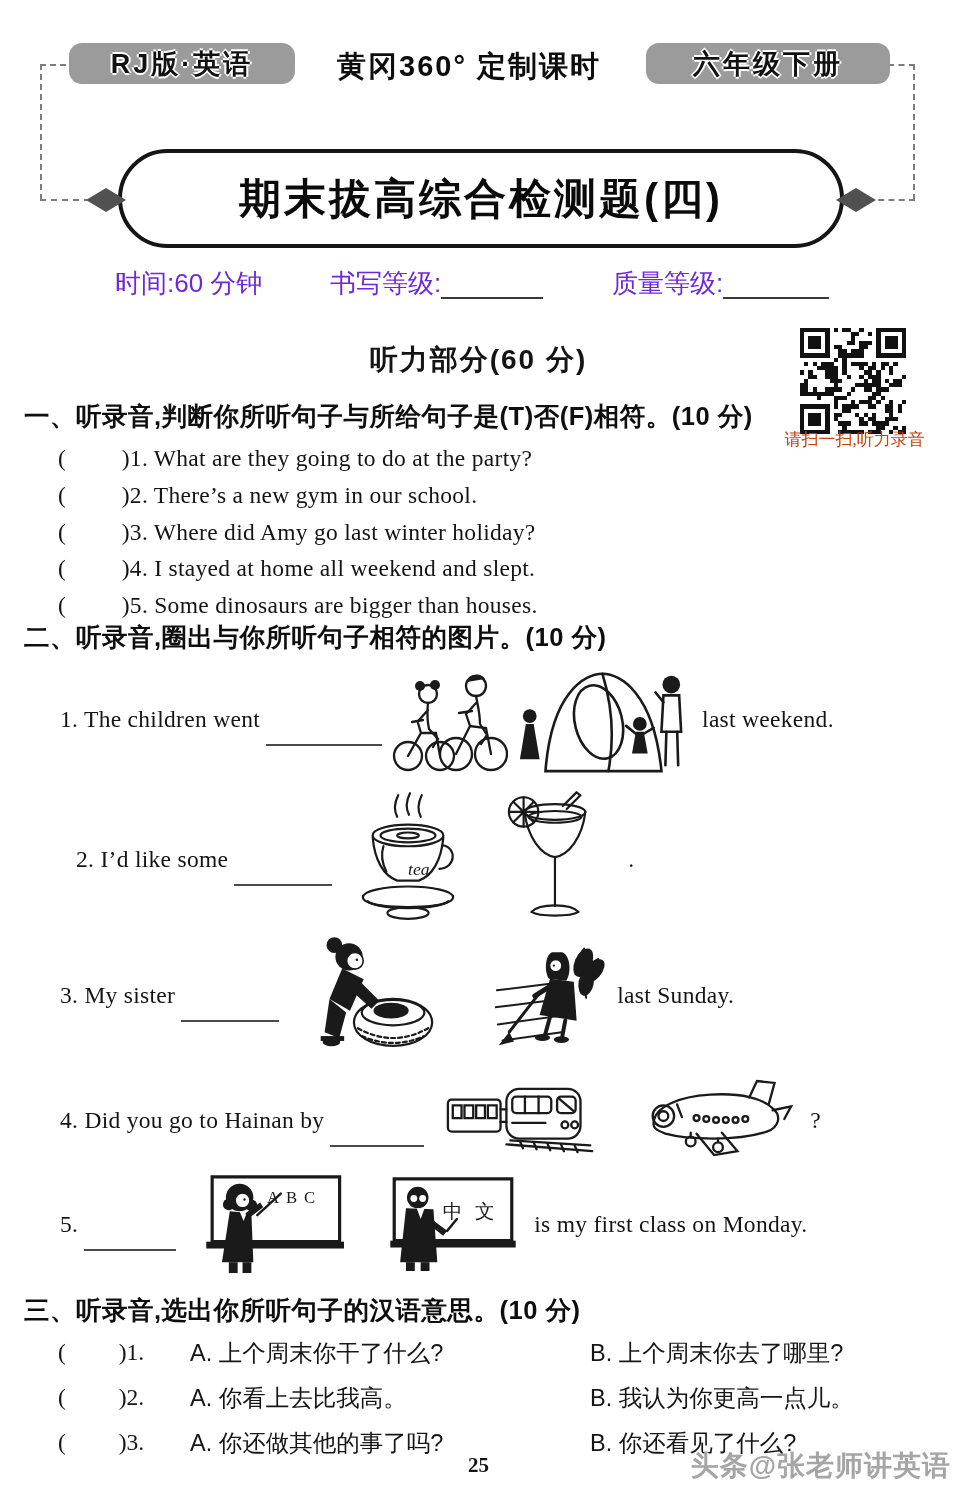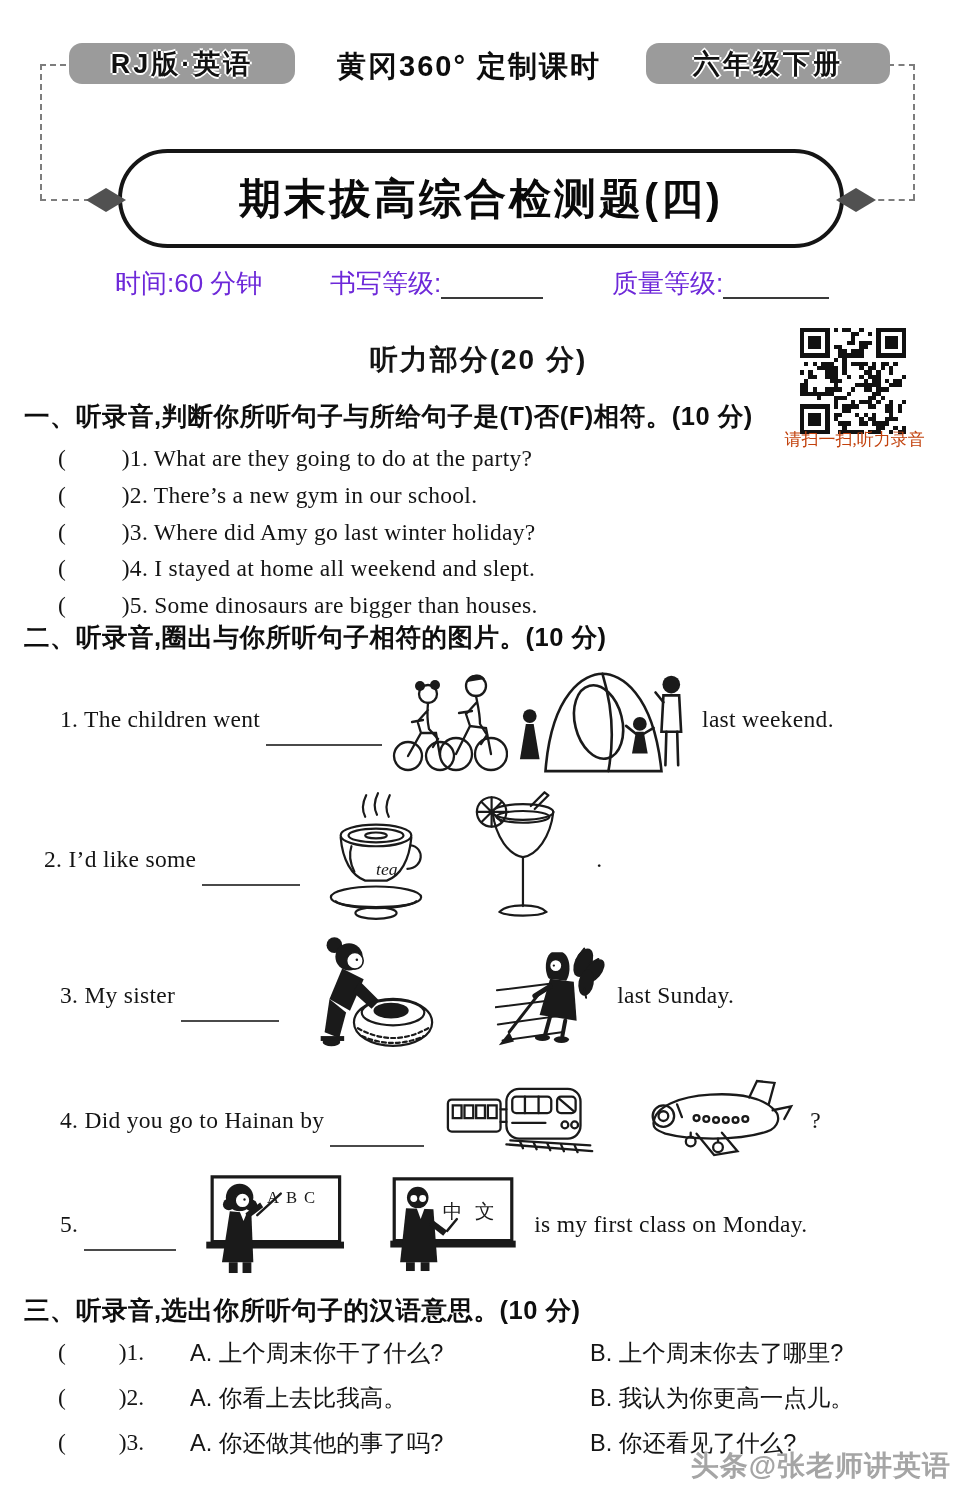--- a/index.html
+++ b/index.html
@@ -98,21 +98,21 @@
       <polygon points="20,0 40,12 20,24 0,12" fill="#515151"></polygon>
     </svg>
   <svg class="diamond" style="left:836px; top:188px;" viewBox="0 0 40 24">
       <polygon points="20,0 40,12 20,24 0,12" fill="#515151"></polygon>
     </svg>
 
   <div class="meta" style="left:115px;">时间:60 分钟</div>
   <div class="meta" style="left:330px;"><span>书写等级:</span><span class="blank-inline" style="width:102px;"></span></div>
   <div class="meta" style="left:612px;"><span>质量等级:</span><span class="blank-inline" style="width:106px;"></span></div>
 
-  <div class="listening-title">听力部分(20 分)</div>
+  <div class="listening-title">听力部分(60 分)</div>
   <div class="qr-wrap">
     <svg width="106" height="106" viewBox="0 0 25 25" fill="#111" shape-rendering="crispEdges">
         <rect x="0" y="0" width="7" height="7"></rect>
         <rect x="1" y="1" width="5" height="5" fill="#fff"></rect>
         <rect x="2" y="2" width="3" height="3"></rect>
         <rect x="18" y="0" width="7" height="7"></rect>
         <rect x="19" y="1" width="5" height="5" fill="#fff"></rect>
         <rect x="20" y="2" width="3" height="3"></rect>
         <rect x="0" y="18" width="7" height="7"></rect>
         <rect x="1" y="19" width="5" height="5" fill="#fff"></rect>
@@ -354,21 +354,21 @@
         <path d="M122,74 L118,96 L134,96 L130,74 Z" fill="#1a1a1a" stroke="none"></path>
         <path d="M122,76 L112,68 M130,76 L140,70"></path>
         <circle cx="158" cy="26" r="9" fill="#1a1a1a" stroke="none"></circle>
         <path d="M150,37 L148,74 L168,74 L166,37 Z"></path>
         <path d="M153,74 L152,108 M164,74 L165,108 M150,44 L142,34"></path>
       </g>
     </svg>
     <span class="txt" style="margin-left:14px;">last weekend.</span>
   </div>
 
-  <div class="row" style="left:44px; top:786px; height:146px;">
+  <div class="row" style="left:76px; top:786px; height:146px;">
     <span class="txt">2. I’d like some</span>
     <span class="rblank" style="width:98px;"></span>
     <svg class="art" width="108" height="140" viewBox="0 0 110 142" style="margin-left:16px;">
       <g fill="none" stroke="#1a1a1a" stroke-width="2.2" stroke-linecap="round">
         <path d="M44,28 q-5,-10 1,-22 M56,26 q-5,-10 1,-22 M68,28 q-5,-10 1,-22"></path>
         <ellipse cx="55" cy="47" rx="36" ry="11"></ellipse>
         <ellipse cx="55" cy="47" rx="28" ry="7"></ellipse>
         <ellipse cx="55" cy="47" rx="11" ry="3"></ellipse>
         <path d="M19,49 C21,72 30,88 44,93 L66,93 C80,88 89,72 91,49"></path>
         <path d="M90,57 c15,2 14,23 -3,24"></path>
@@ -535,15 +535,16 @@
       <span class="p3-a">A. 你看上去比我高。</span>
       <span class="p3-b">B. 我认为你更高一点儿。</span>
     </li>
     <li class="p3-row">
       <span class="p3-prefix">(         )3. </span>
       <span class="p3-a">A. 你还做其他的事了吗?</span>
       <span class="p3-b">B. 你还看见了什么?</span>
     </li>
   </ul>
 
+  <div class="page-num">25</div>
   <div class="watermark">头条@张老师讲英语</div>
 
 </div>
 
 </body></html>

